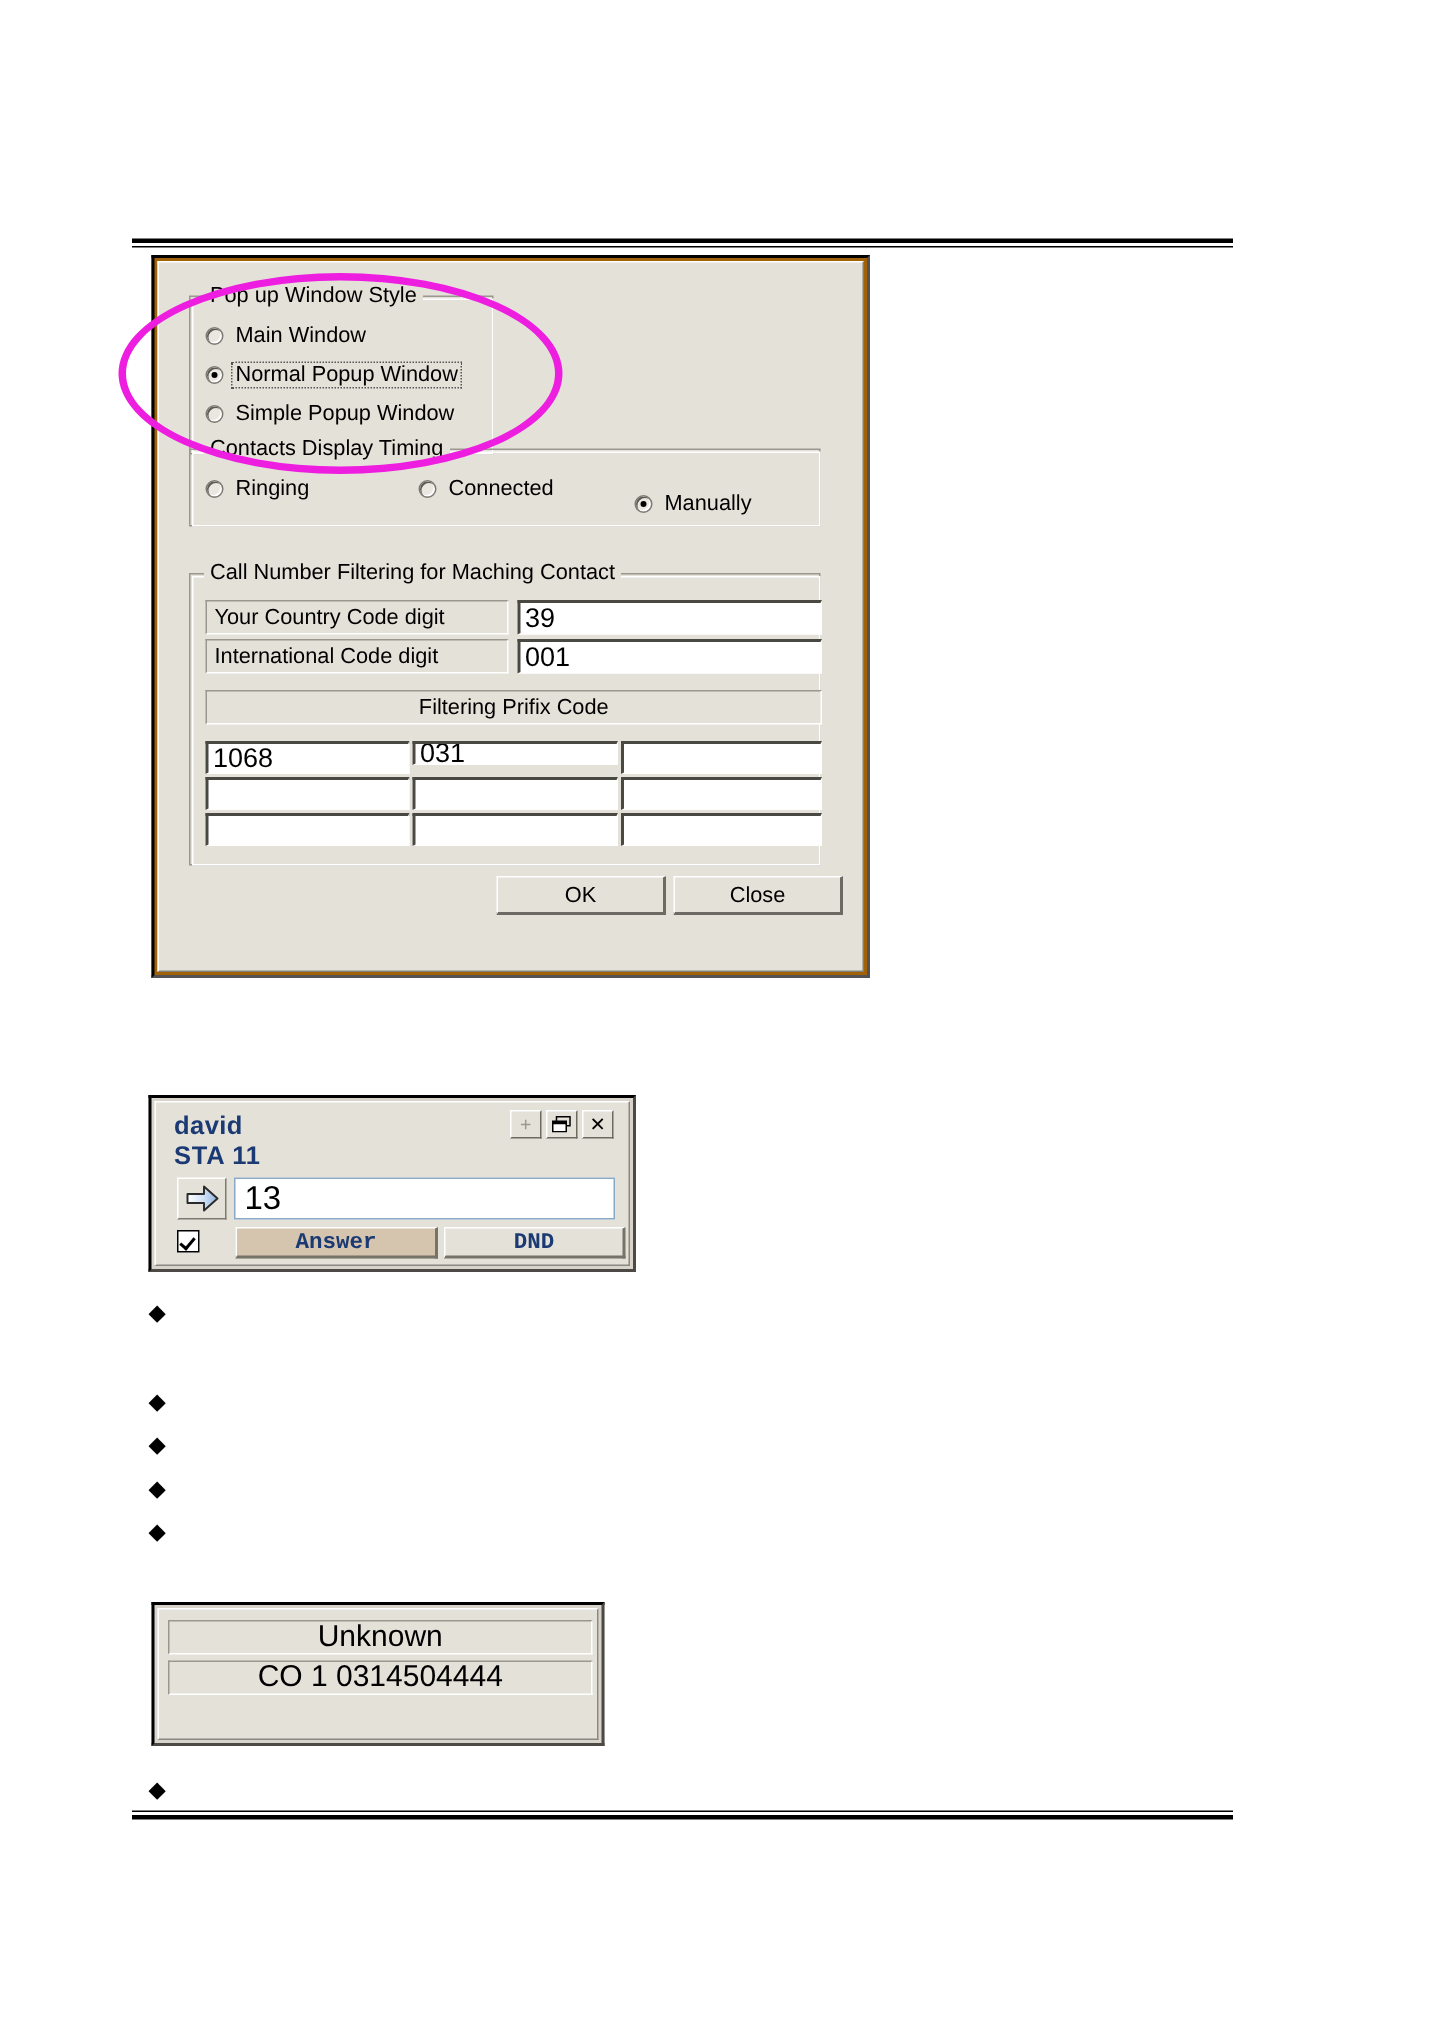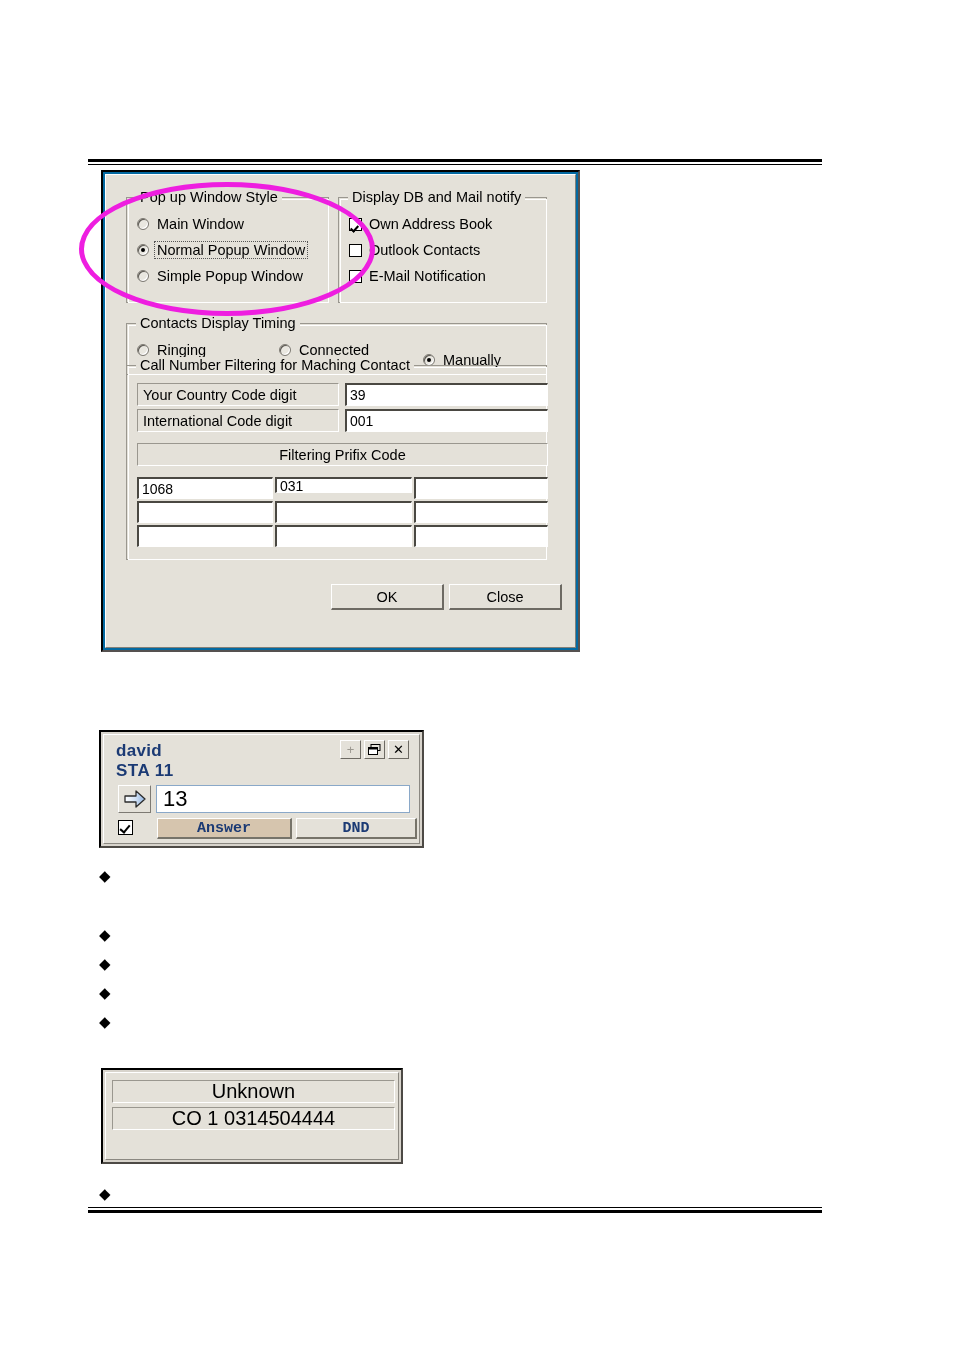--- a/index.html
+++ b/index.html
@@ -30,21 +30,21 @@
   }
   .rule-bottom .thin  { height: 1px; background: #000; }
   .rule-bottom .gap   { height: 2px; background: #fff; }
   .rule-bottom .thick { height: 3px; background: #000; }
 
   
   .dialog {
     position: absolute;
     left: 101px; top: 170px;
     width: 479px; height: 482px;
-    background: #0369a1;
+    background: #a16207;
     border-top: 2px solid #000000;
     border-left: 2px solid #000000;
     border-right: 2px solid #555150;
     border-bottom: 2px solid #555150;
     box-sizing: border-box;
   }
   .dialog-inner {
     position: absolute;
     left: 2px; top: 2px; right: 2px; bottom: 2px;
     background: #e4e1d9;
@@ -166,21 +166,21 @@
   }
 
   
   .tfield {
     position: absolute;
     background: #ffffff;
     border-top: 2px solid #4a4842;
     border-left: 2px solid #4a4842;
     border-right: 1px solid #ffffff;
     border-bottom: 1px solid #ffffff;
-    font-size: 14px;
+    font-size: 18px;
     color: #000;
     display: flex;
     align-items: center;
     padding-left: 3px;
     box-sizing: border-box;
     font-family: "Liberation Sans", sans-serif;
     white-space: nowrap;
     overflow: hidden;
   }
 
@@ -424,61 +424,42 @@
         <span class="radio checked"></span>
         <span class="focus-text">Normal Popup Window</span>
       </div>
 
       <div class="radio-row" style="left:10px; top:70px;">
         <span class="radio"></span>
         <span>Simple Popup Window</span>
       </div>
     </div>
 
-    <div class="groupbox" style="left:232px; top:22px; width:209px; height:106px;">
-      <div class="gb-hl"></div>
-      <span class="gb-title">Display DB and Mail notify</span>
-
-      <div class="check-row" style="left:10px; top:18px;">
-        <span class="cbox checked"></span>
-        <span>Own Address Book</span>
-      </div>
-
-      <div class="check-row" style="left:10px; top:44px;">
-        <span class="cbox"></span>
-        <span>Outlook Contacts</span>
-      </div>
-
-      <div class="check-row" style="left:10px; top:70px;">
-        <span class="cbox"></span>
-        <span>E-Mail Notification</span>
-      </div>
-    </div>
-
-    <div class="groupbox" style="left:20px; top:148px; width:421px; height:52px;padding-left:36px;">
+
+    <div class="groupbox" style="left:20px; top:124px; width:421px; height:52px;padding-left:36px;">
       <div class="gb-hl"></div>
       <span class="gb-title">Contacts Display Timing</span>
 
       <div class="radio-row" style="left:10px; top:18px;">
         <span class="radio"></span>
         <span>Ringing</span>
       </div>
 
       <div class="radio-row" style="left:152px; top:18px;">
         <span class="radio"></span>
         <span>Connected</span>
       </div>
 
       <div class="radio-row" style="left:296px; top:18px;margin-top:10px;">
         <span class="radio checked"></span>
         <span>Manually</span>
       </div>
     </div>
 
-    <div class="groupbox" style="left:20px; top:190px; width:421px; height:195px;">
+    <div class="groupbox" style="left:20px; top:207px; width:421px; height:195px;">
       <div class="gb-hl"></div>
       <span class="gb-title">Call Number Filtering for Maching Contact</span>
 
       <div class="lbl-panel" style="left:10px; top:17px; width:202px; height:23px;">Your Country Code digit</div>
       <div class="tfield" style="left:218px; top:17px; width:203px; height:23px;">39</div>
 
       <div class="lbl-panel" style="left:10px; top:43px; width:202px; height:23px;">International Code digit</div>
       <div class="tfield" style="left:218px; top:43px; width:203px; height:23px;">001</div>
 
       <div class="lbl-panel center" style="left:10px; top:77px; width:411px; height:23px;">Filtering Prifix Code</div>

